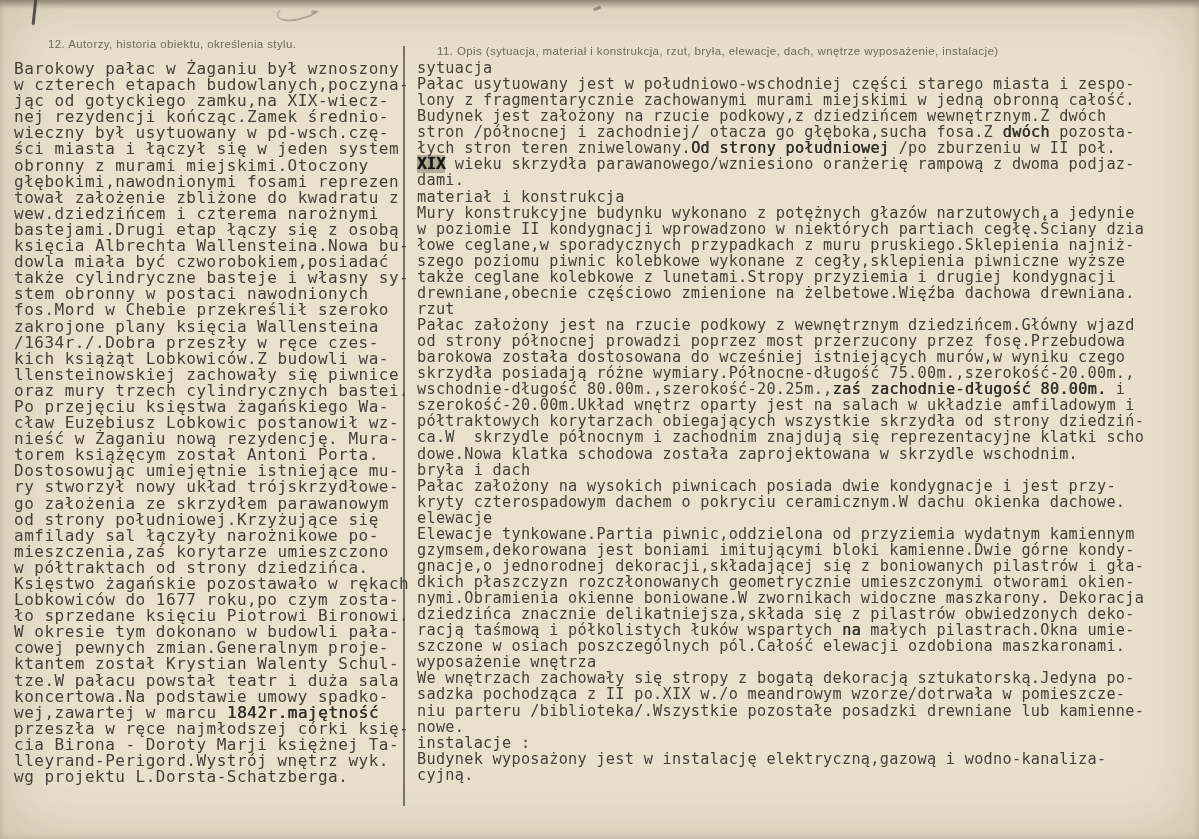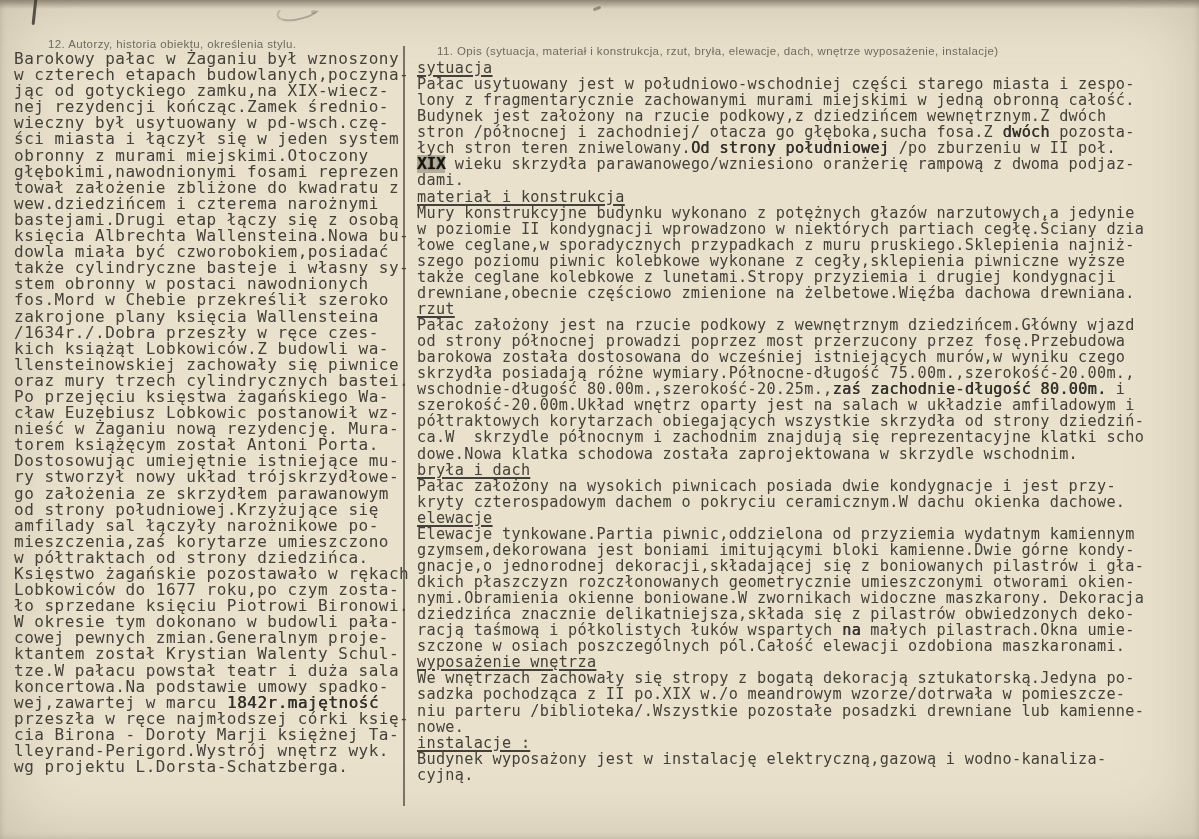--- a/index.html
+++ b/index.html
@@ -32,34 +32,33 @@
     width:2px;height:760px;
     background:#5a564c;
     opacity:.78;
   }
   .text-col{
     position:absolute;
     color:#44413a;
     white-space:pre;
   }
   .text-col.left{
-    left:14px;top:51px;
+    left:14px;top:61px;
     font-size:16px;
     letter-spacing:.5px;
   }
   .text-col.right{
     left:417px;top:60px;
     font-size:15.2px;
     letter-spacing:.3px;
   }
   .text-col.left .line{height:16.1px;line-height:16.1px;}
   .text-col.right .line{height:16.07px;line-height:16.07px;}
   .line{white-space:pre;}
   .heading{
-    text-decoration:underline;
     text-decoration-thickness:1.5px;
     text-underline-offset:2px;
   }
   .b{
     font-weight:400;
     color:#33312b;
     text-shadow:.5px 0 currentColor;
   }
   .hv{
     font-weight:400;

